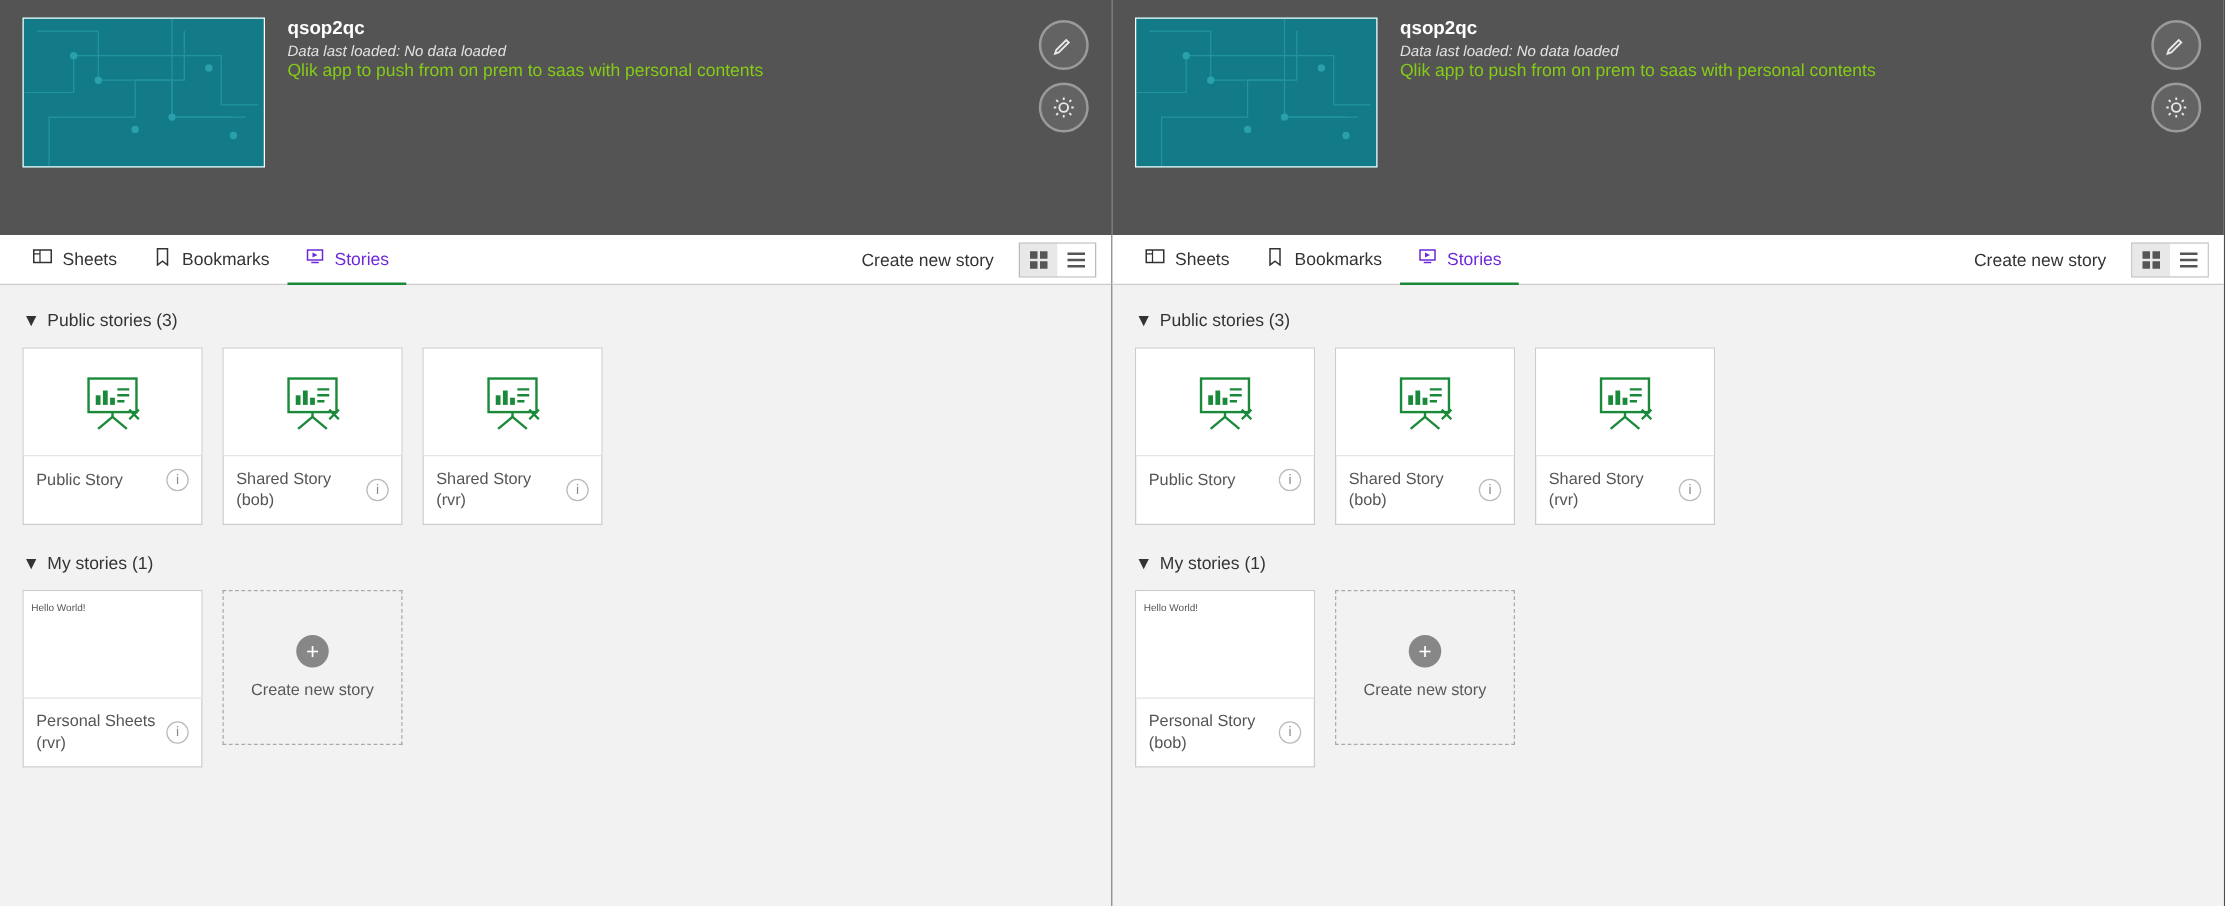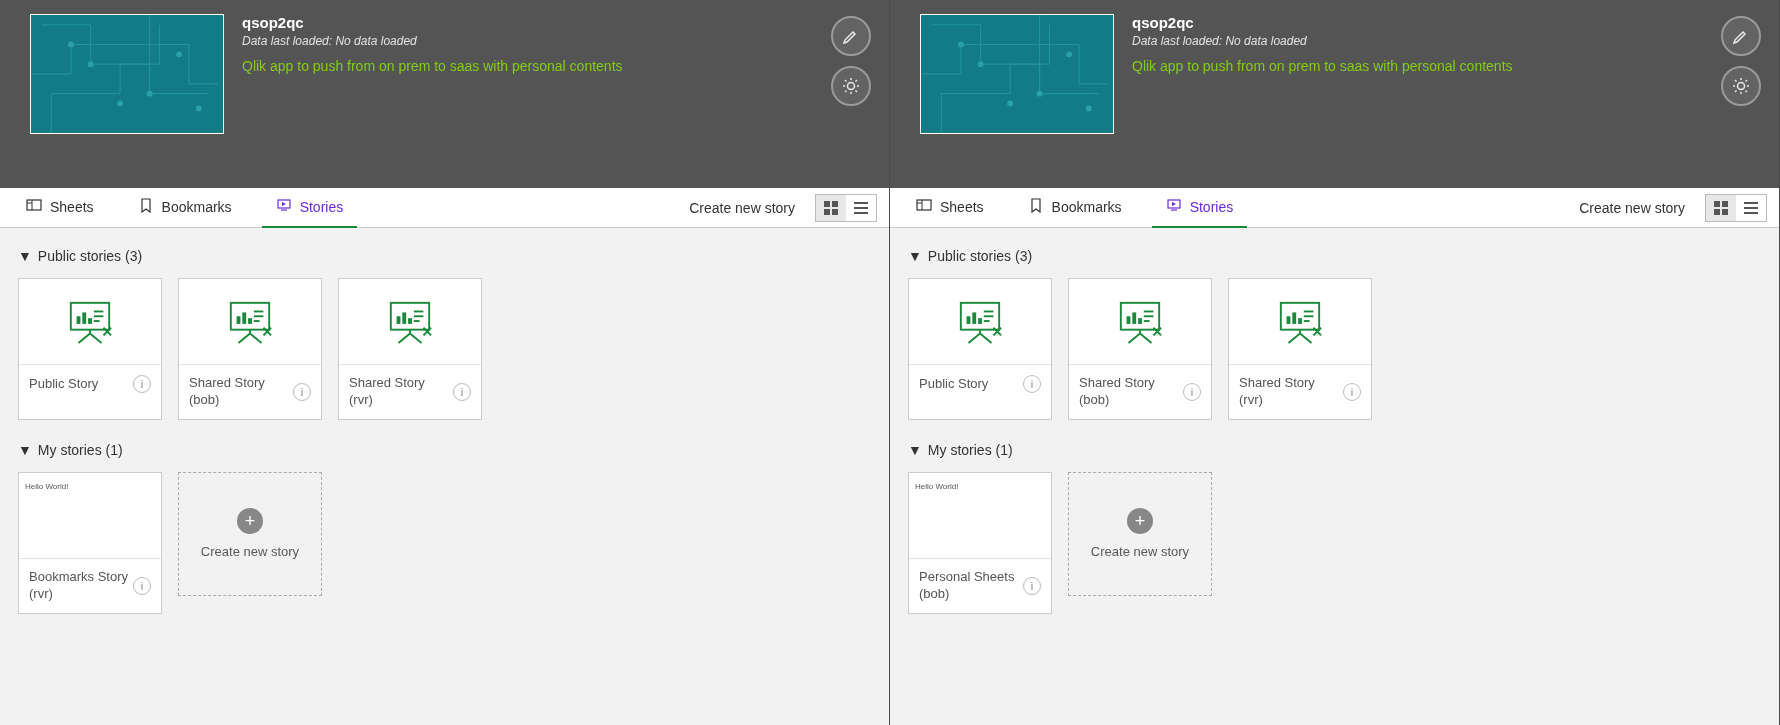--- a/index.html
+++ b/index.html
@@ -13,39 +13,39 @@
     height: 725px;
   }
   .panel {
     width: 50%;
     display: flex;
     flex-direction: column;
     border-right: 1px solid #4a4a4a;
   }
   .header {
     background: #545454;
-    padding: 14px 30px;
+    padding: 14px 18px;
     display: flex;
     gap: 18px;
     align-items: flex-start;
     min-height: 188px;
     position: relative;
   }
   .thumb {
     width: 194px;
     height: 120px;
     border: 1px solid #fff;
     background: #127b87;
     position: relative;
     overflow: hidden;
   }
   .thumb svg { width: 100%; height: 100%; display: block; }
   .header-text { color: #fff; flex: 1; }
   .header-text .title { font-weight: 700; font-size: 15px; margin-bottom: 3px; }
-  .header-text .subtitle { font-style: italic; font-size: 12px; color: #e2e2e2; margin-bottom: 10px; }
+  .header-text .subtitle { font-style: italic; font-size: 12px; color: #e2e2e2; }
   .header-text .desc { font-size: 14px; color: #84cc16; }
   .header-buttons {
     position: absolute;
     right: 18px;
     top: 16px;
     display: flex;
     flex-direction: column;
     gap: 10px;
   }
   .circle-btn {
@@ -58,21 +58,21 @@
     color: #e8e8e8;
   }
   .tabs-row {
     background: #fff;
     border-bottom: 1px solid #ccc;
     display: flex;
     align-items: center;
     height: 40px;
     padding: 0 12px;
   }
-  .tabs { display: flex; gap: 16px; align-items: center; }
+  .tabs { display: flex; gap: 0; align-items: center; }
   .tab {
     display: flex; align-items: center; gap: 8px;
     padding: 0 14px;
     height: 40px;
     cursor: pointer;
     font-size: 14px;
     color: #333;
     border-bottom: 2px solid transparent;
   }
   .tab.active { color: #6d28d9; border-bottom-color: #1a8a3a; }
@@ -372,21 +372,21 @@
       <span>▼</span>
       <span>My stories (1)</span>
     </div>
     <div class="cards" id="left-mine">
         <div class="card">
     <div class="card-body text-preview">
       <div>Hello World!</div>
       <div style="font-size:6px;color:#777"></div>
     </div>
     <div class="card-footer">
-      <span class="label">Bookmarks Story (rvr)</span>
+      <span class="label">Personal Sheets (rvr)</span>
       <span class="info-dot">i</span>
     </div>
         </div>
         <div class="add-card">
           <div class="add-circle">+</div>
     <div>Create new story</div>
         </div>
       </div>
   </div>
 </div>
@@ -499,21 +499,21 @@
       <span>▼</span>
       <span>My stories (1)</span>
     </div>
     <div class="cards" id="right-mine">
         <div class="card">
     <div class="card-body text-preview">
       <div>Hello World!</div>
       <div style="font-size:6px;color:#777"></div>
     </div>
     <div class="card-footer">
-      <span class="label">Personal Sheets (bob)</span>
+      <span class="label">Personal Story (bob)</span>
       <span class="info-dot">i</span>
     </div>
         </div>
         <div class="add-card">
           <div class="add-circle">+</div>
     <div>Create new story</div>
         </div>
       </div>
   </div>
 </div>

